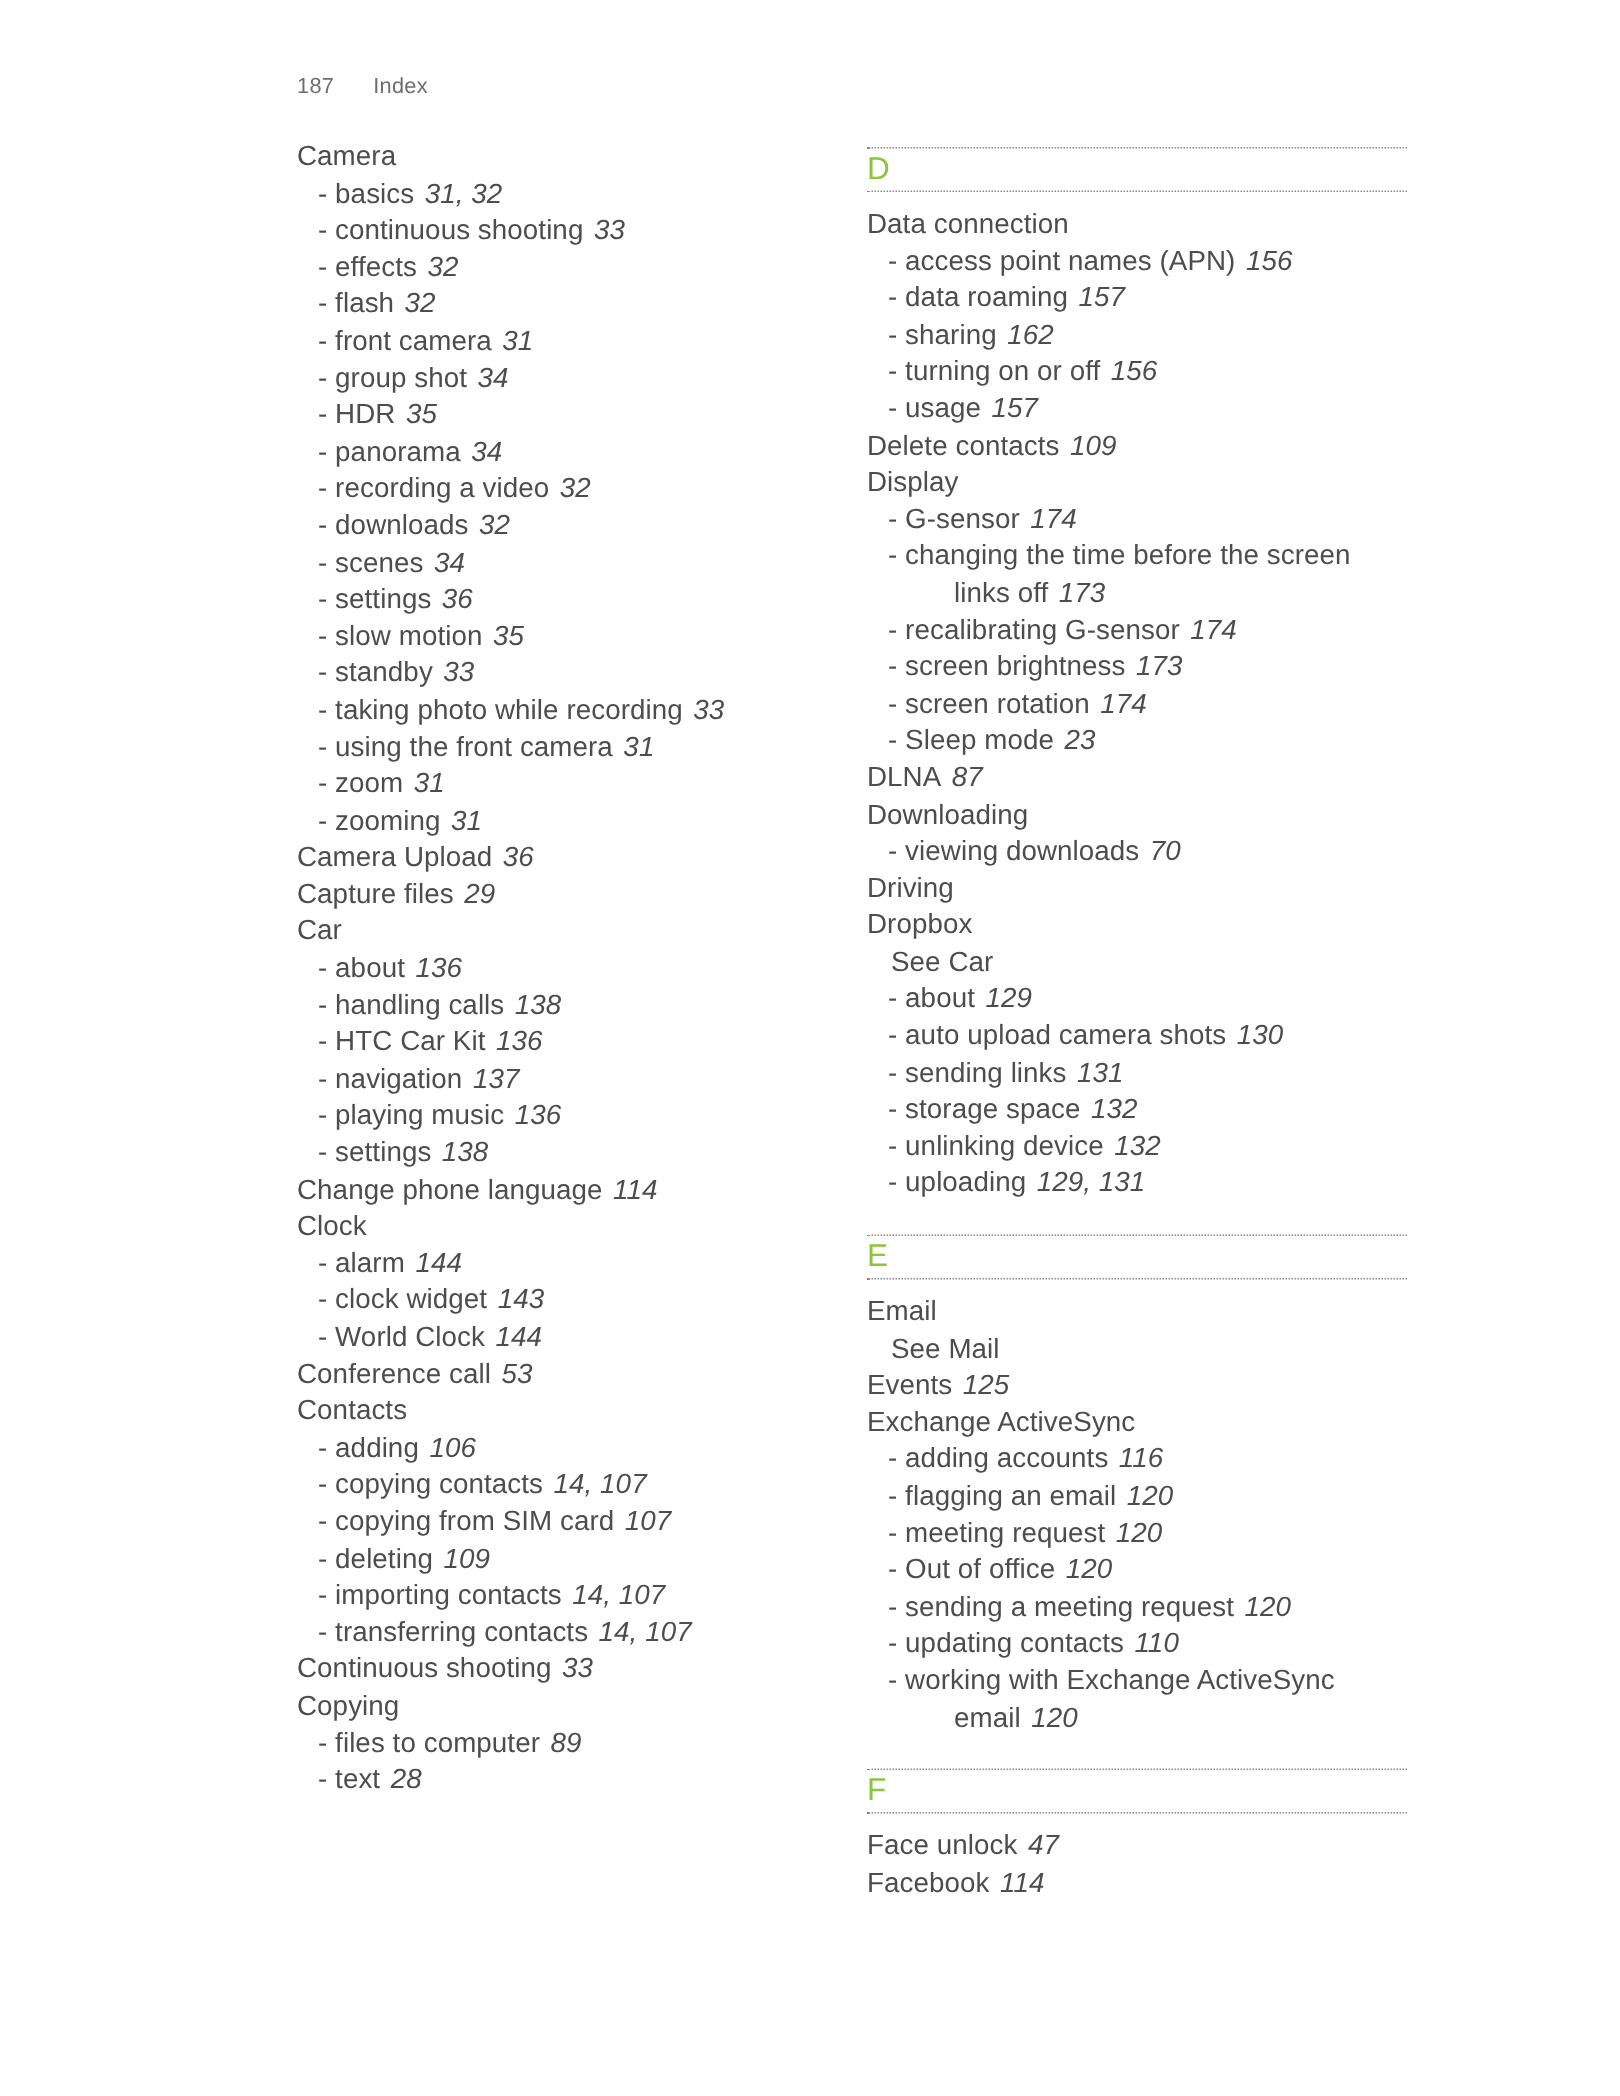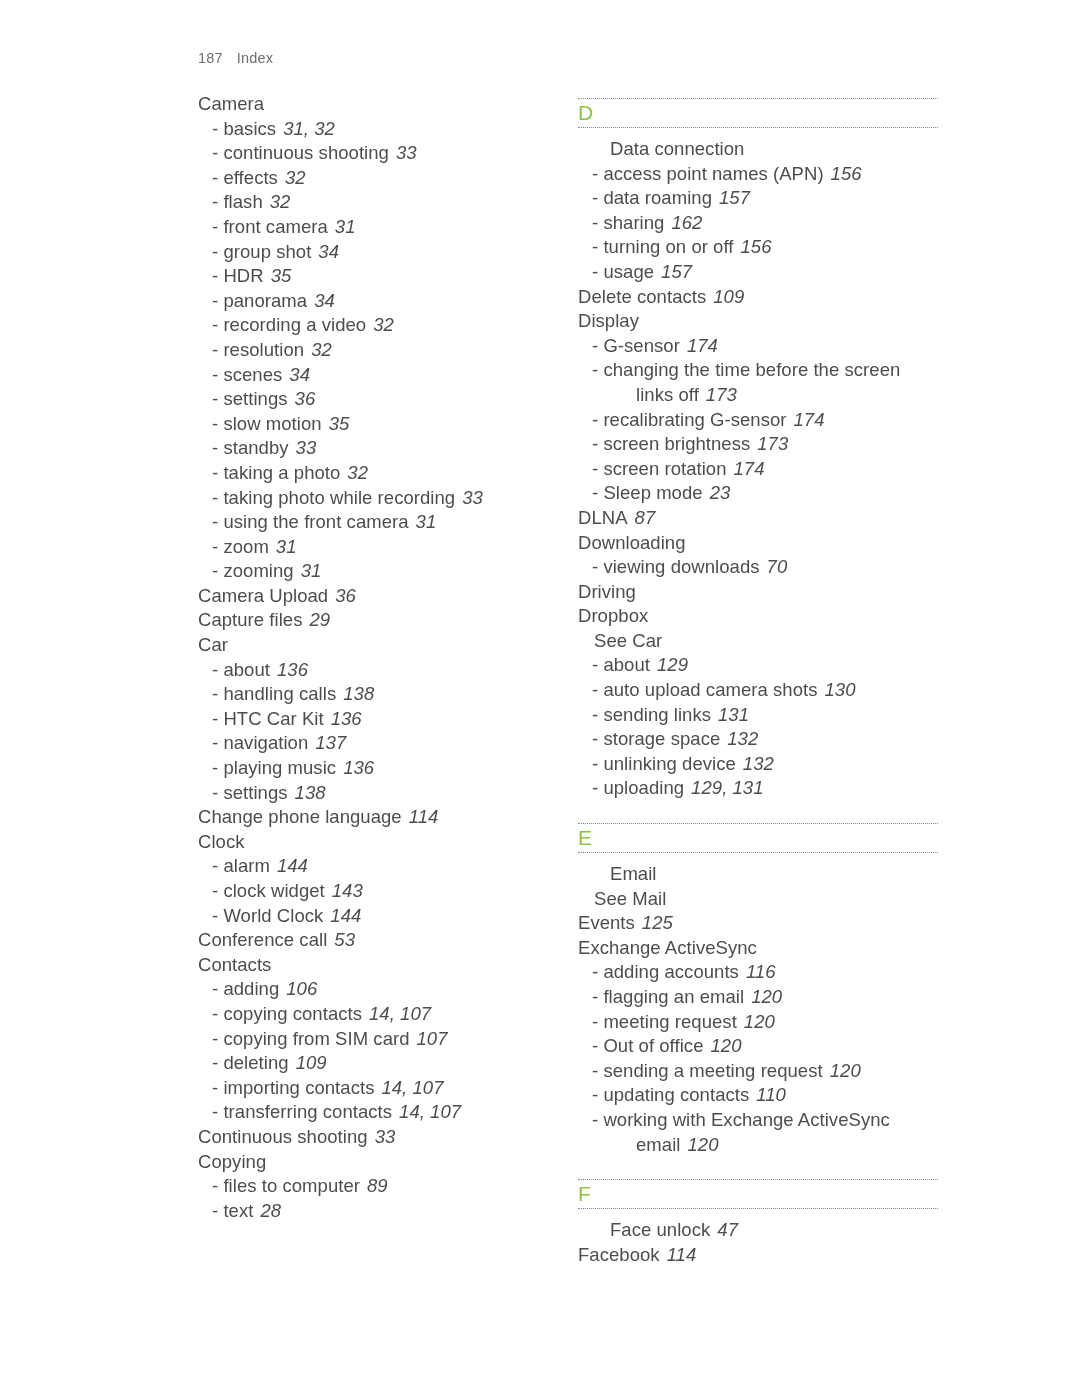--- a/index.html
+++ b/index.html
@@ -24,21 +24,21 @@
   
   .running-header {
     position: absolute;
     left: 198px;
     top: 50px;
     font-size: 14.5px;
     color: #6e6e6e;
     letter-spacing: 0.2px;
     white-space: nowrap;
   }
-  .running-header .folio { margin-right: 14px; }
+  .running-header .folio { margin-right: 26px; }
 
   
   .columns {
     position: absolute;
     left: 198px;
     top: 92px;
     width: 760px;
     display: flex;
     gap: 0px;
   }
@@ -80,21 +80,21 @@
   }
   .letter {
     font-size: 21px;
     line-height: 25px;
     color: #8cc63e;
     padding: 1px 0 2px 0;
     letter-spacing: 0.5px;
   }
 
   
-  .after-head { margin-top: 4px; margin-left: 32px; }
+  .after-head { margin-top: 4px; }
 
   
   .col-right .section-head:first-child { margin-top: 6px; }
 </style>
 </head>
 <body>
 
 <div class="page">
 
   <div class="running-header">
@@ -107,26 +107,25 @@
         <div class="entry level-0"><span>Camera</span></div>
         <div class="entry level-1"><span>basics</span><span class="pages">31, 32</span></div>
         <div class="entry level-1"><span>continuous shooting</span><span class="pages">33</span></div>
         <div class="entry level-1"><span>effects</span><span class="pages">32</span></div>
         <div class="entry level-1"><span>flash</span><span class="pages">32</span></div>
         <div class="entry level-1"><span>front camera</span><span class="pages">31</span></div>
         <div class="entry level-1"><span>group shot</span><span class="pages">34</span></div>
         <div class="entry level-1"><span>HDR</span><span class="pages">35</span></div>
         <div class="entry level-1"><span>panorama</span><span class="pages">34</span></div>
         <div class="entry level-1"><span>recording a video</span><span class="pages">32</span></div>
-        <div class="entry level-1"><span>resolution</span><span class="pages">32</span></div>
+        <div class="entry level-1"><span>downloads</span><span class="pages">32</span></div>
         <div class="entry level-1"><span>scenes</span><span class="pages">34</span></div>
         <div class="entry level-1"><span>settings</span><span class="pages">36</span></div>
         <div class="entry level-1"><span>slow motion</span><span class="pages">35</span></div>
         <div class="entry level-1"><span>standby</span><span class="pages">33</span></div>
-        <div class="entry level-1"><span>taking a photo</span><span class="pages">32</span></div>
         <div class="entry level-1"><span>taking photo while recording</span><span class="pages">33</span></div>
         <div class="entry level-1"><span>using the front camera</span><span class="pages">31</span></div>
         <div class="entry level-1"><span>zoom</span><span class="pages">31</span></div>
         <div class="entry level-1"><span>zooming</span><span class="pages">31</span></div>
         <div class="entry level-0"><span>Camera Upload</span><span class="pages">36</span></div>
         <div class="entry level-0"><span>Capture files</span><span class="pages">29</span></div>
         <div class="entry level-0"><span>Car</span></div>
         <div class="entry level-1"><span>about</span><span class="pages">136</span></div>
         <div class="entry level-1"><span>handling calls</span><span class="pages">138</span></div>
         <div class="entry level-1"><span>HTC Car Kit</span><span class="pages">136</span></div>

